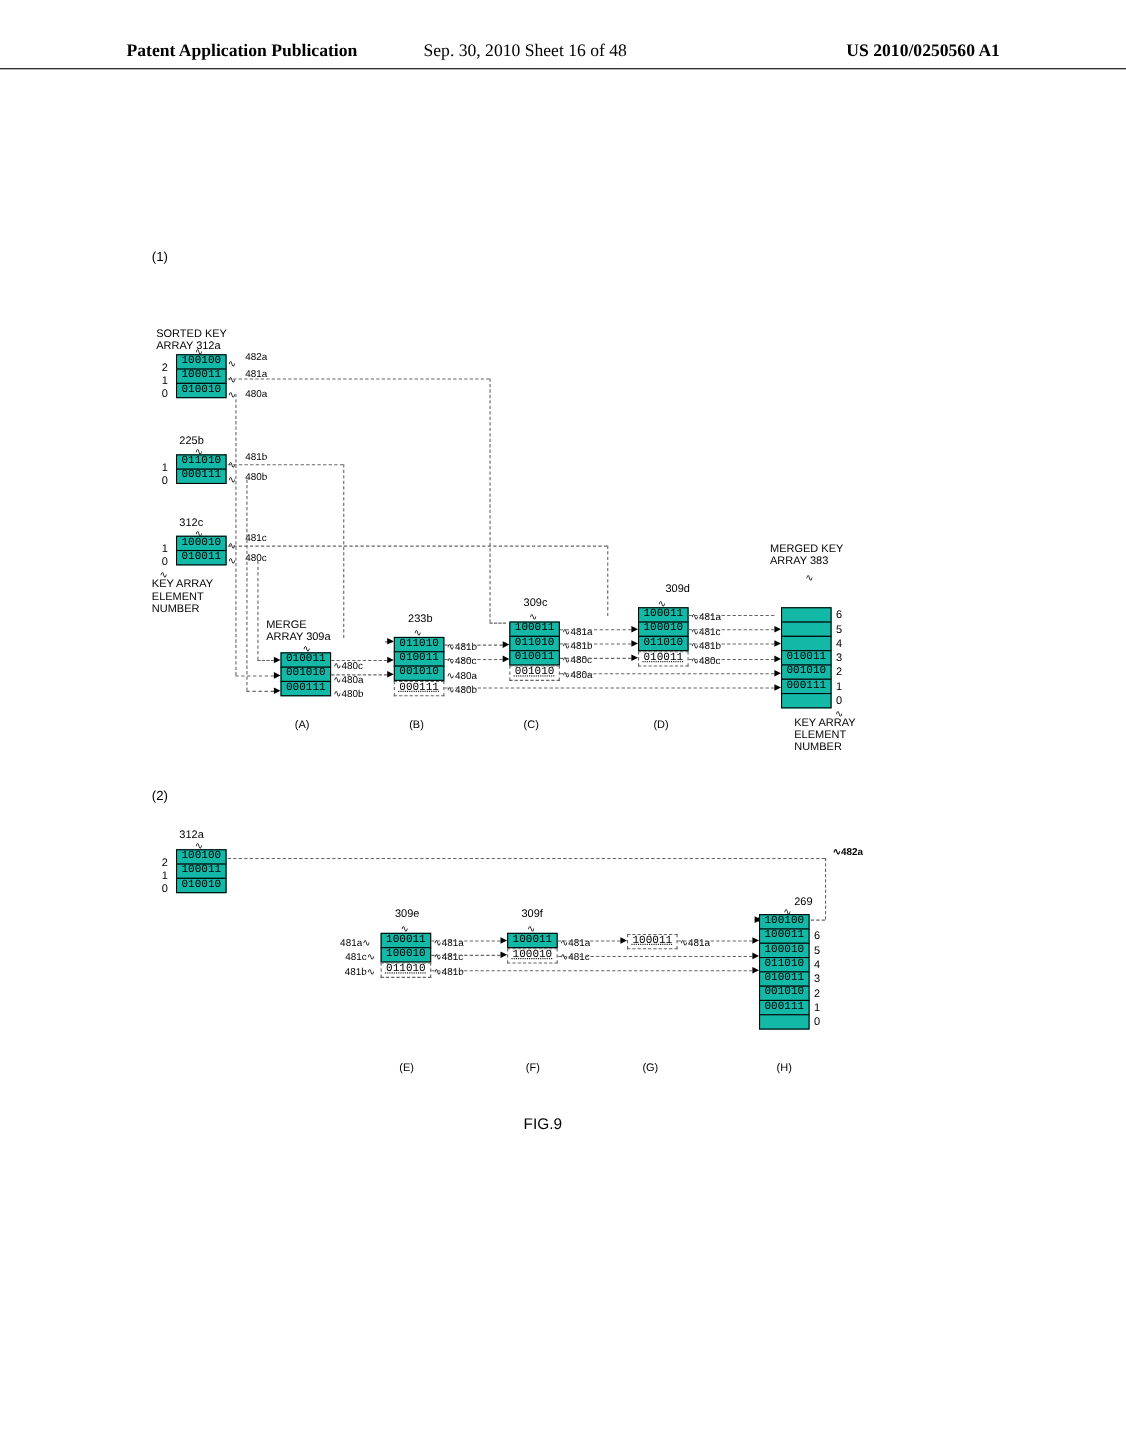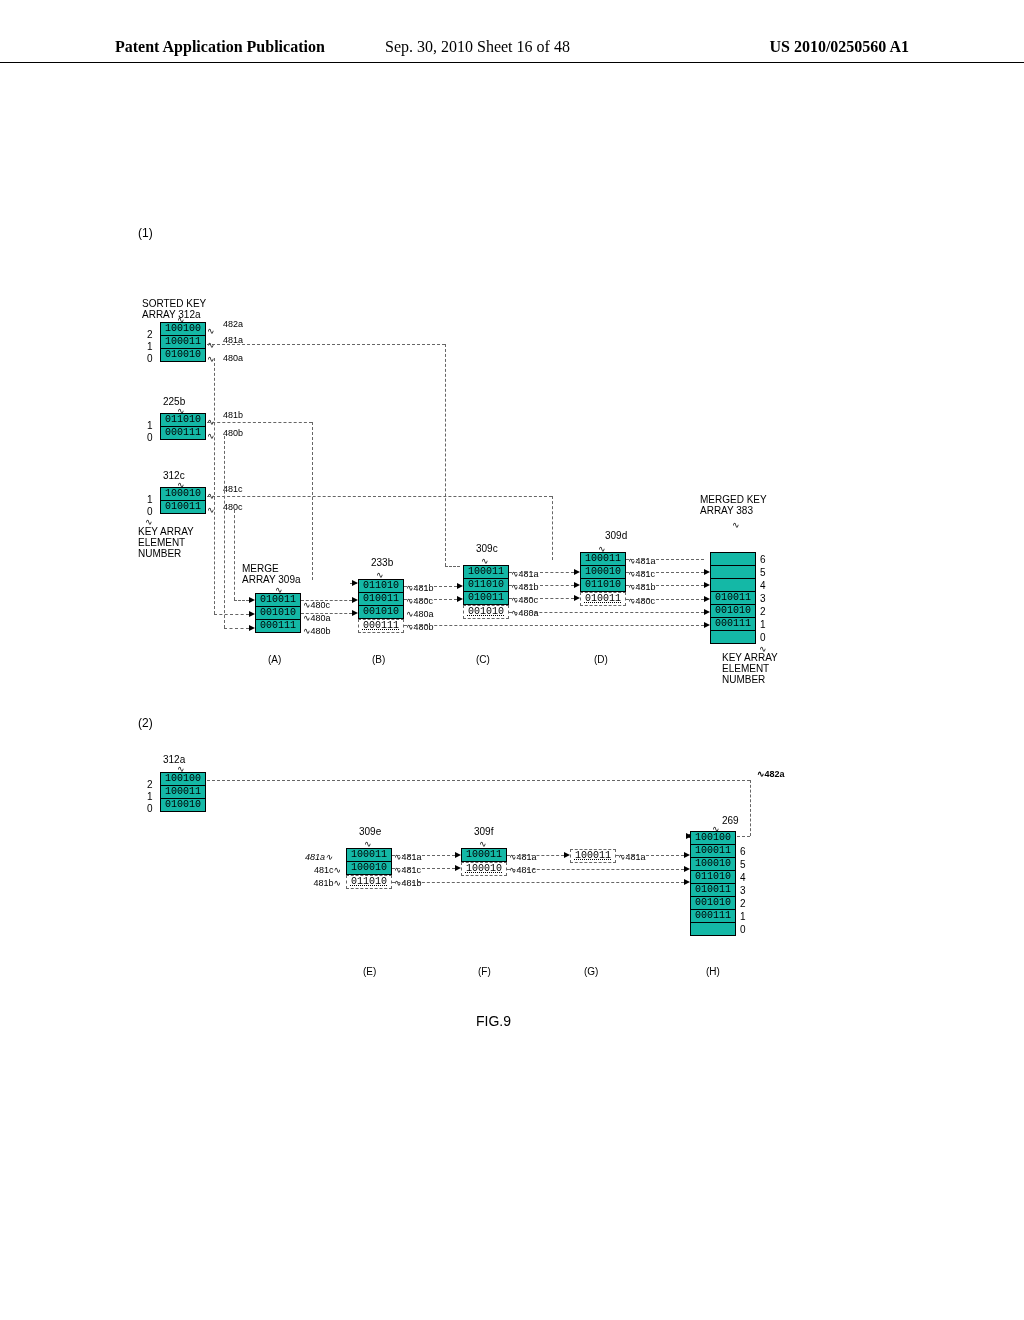--- a/index.html
+++ b/index.html
@@ -307,21 +307,21 @@
   <div class="abs arrowhead" style="left:686px; top:833px; transform:rotate(180deg);"></div>
   <div class="abs arrowhead" style="left:686px; top:833px;"></div>
 
   <div class="abs lbl" style="left:359px; top:826px;">309e</div>
   <div class="abs tiny" style="left:364px; top:839px;">∿</div>
   <div class="abs stack" style="left:346px; top:849px;">
     <div class="cellbox">100011</div>
     <div class="cellbox">100010</div>
     <div class="dotbox" style="text-decoration:underline dotted;">011010</div>
   </div>
-  <div class="abs tiny" style="left:305px; top:852px; text-align:left; width:36px;font-style:italic;"><span>481a</span>∿</div>
+  <div class="abs tiny" style="left:305px; top:852px; text-align:center; width:36px;"><span>481a</span>∿</div>
   <div class="abs tiny" style="left:305px; top:865px; text-align:right; width:36px;"><span>481c</span>∿</div>
   <div class="abs tiny" style="left:305px; top:878px; text-align:right; width:36px;"><span>481b</span>∿</div>
   <div class="abs tiny" style="left:394px; top:852px;">∿<span>481a</span></div>
   <div class="abs tiny" style="left:394px; top:865px;">∿<span>481c</span></div>
   <div class="abs tiny" style="left:394px; top:878px;">∿<span>481b</span></div>
 
   <div class="abs lbl" style="left:474px; top:826px;">309f</div>
   <div class="abs tiny" style="left:479px; top:839px;">∿</div>
   <div class="abs stack" style="left:461px; top:849px;">
     <div class="cellbox">100011</div>

